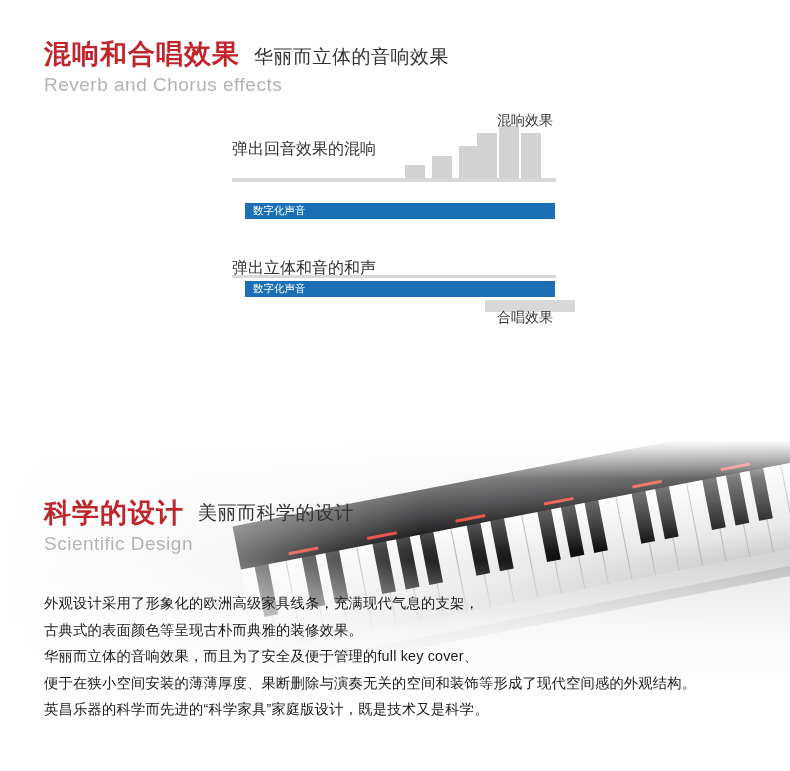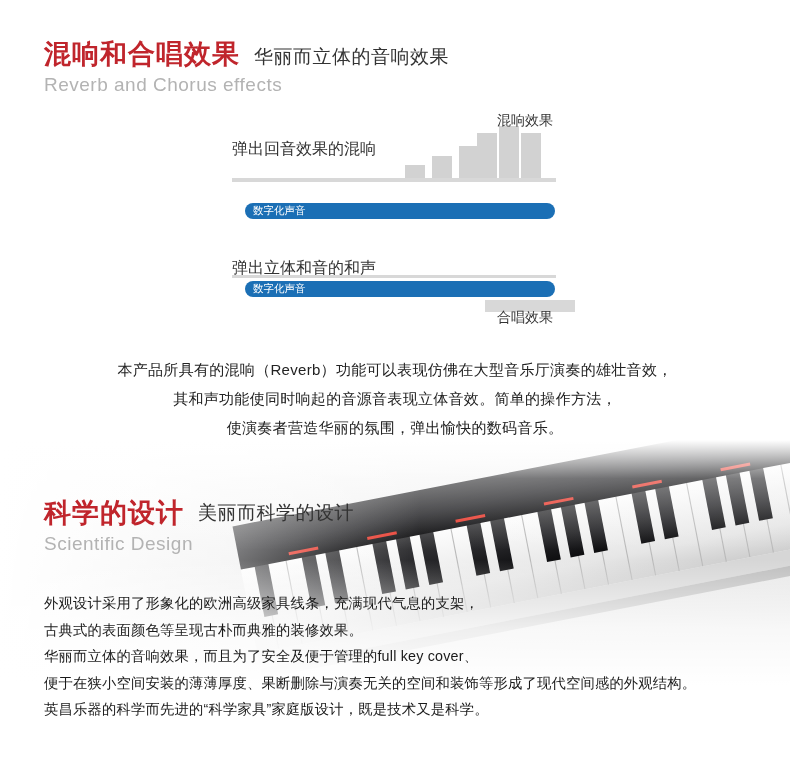--- a/index.html
+++ b/index.html
@@ -78,21 +78,20 @@
   }
   .blue-bar {
     position: absolute;
     background: #1b6fb5;
     color: #ffffff;
     font-size: 10.5px;
     line-height: 15px;
     padding-left: 8px;
     box-sizing: border-box;
     white-space: nowrap;
-    border-radius: 8px;
   }
   .grey-step {
     position: absolute;
     background: #d2d2d2;
   }
   .grey-band {
     position: absolute;
     background: #d8d8d8;
   }
 
@@ -166,25 +165,20 @@
     <div class="grey-band" style="left:232px; top:58px; width:324px; height:4px;"></div>
     <div class="blue-bar" style="left:245px; top:83px; width:310px; height:16px;">数字化声音</div>
 
     <div class="dia-label" style="left:232px; top:138px;">弹出立体和音的和声</div>
     <div class="blue-bar" style="left:245px; top:161px; width:310px; height:16px;">数字化声音</div>
     <div class="grey-band" style="left:232px; top:155px; width:324px; height:3px;"></div>
     <div class="grey-band" style="left:485px; top:180px; width:90px; height:12px;"></div>
     <div class="dia-caption-small" style="left:497px; top:189px;">合唱效果</div>
   </div>
 
-  <div class="para-center" style="top:355px;">
-    <div>本产品所具有的混响（Reverb）功能可以表现仿佛在大型音乐厅演奏的雄壮音效，</div>
-    <div>其和声功能使同时响起的音源音表现立体音效。简单的操作方法，</div>
-    <div>使演奏者营造华丽的氛围，弹出愉快的数码音乐。</div>
-  </div>
 
   <div class="photo">
     <svg width="790" height="245" viewBox="0 0 790 245">
       <defs>
         <linearGradient id="bgGrad" x1="0" y1="0" x2="0.35" y2="1">
           <stop offset="0%" stop-color="#ffffff"></stop>
           <stop offset="45%" stop-color="#f2f2f2"></stop>
           <stop offset="100%" stop-color="#e2e2e2"></stop>
         </linearGradient>
         <linearGradient id="keyGrad" x1="0" y1="0" x2="0" y2="1">

